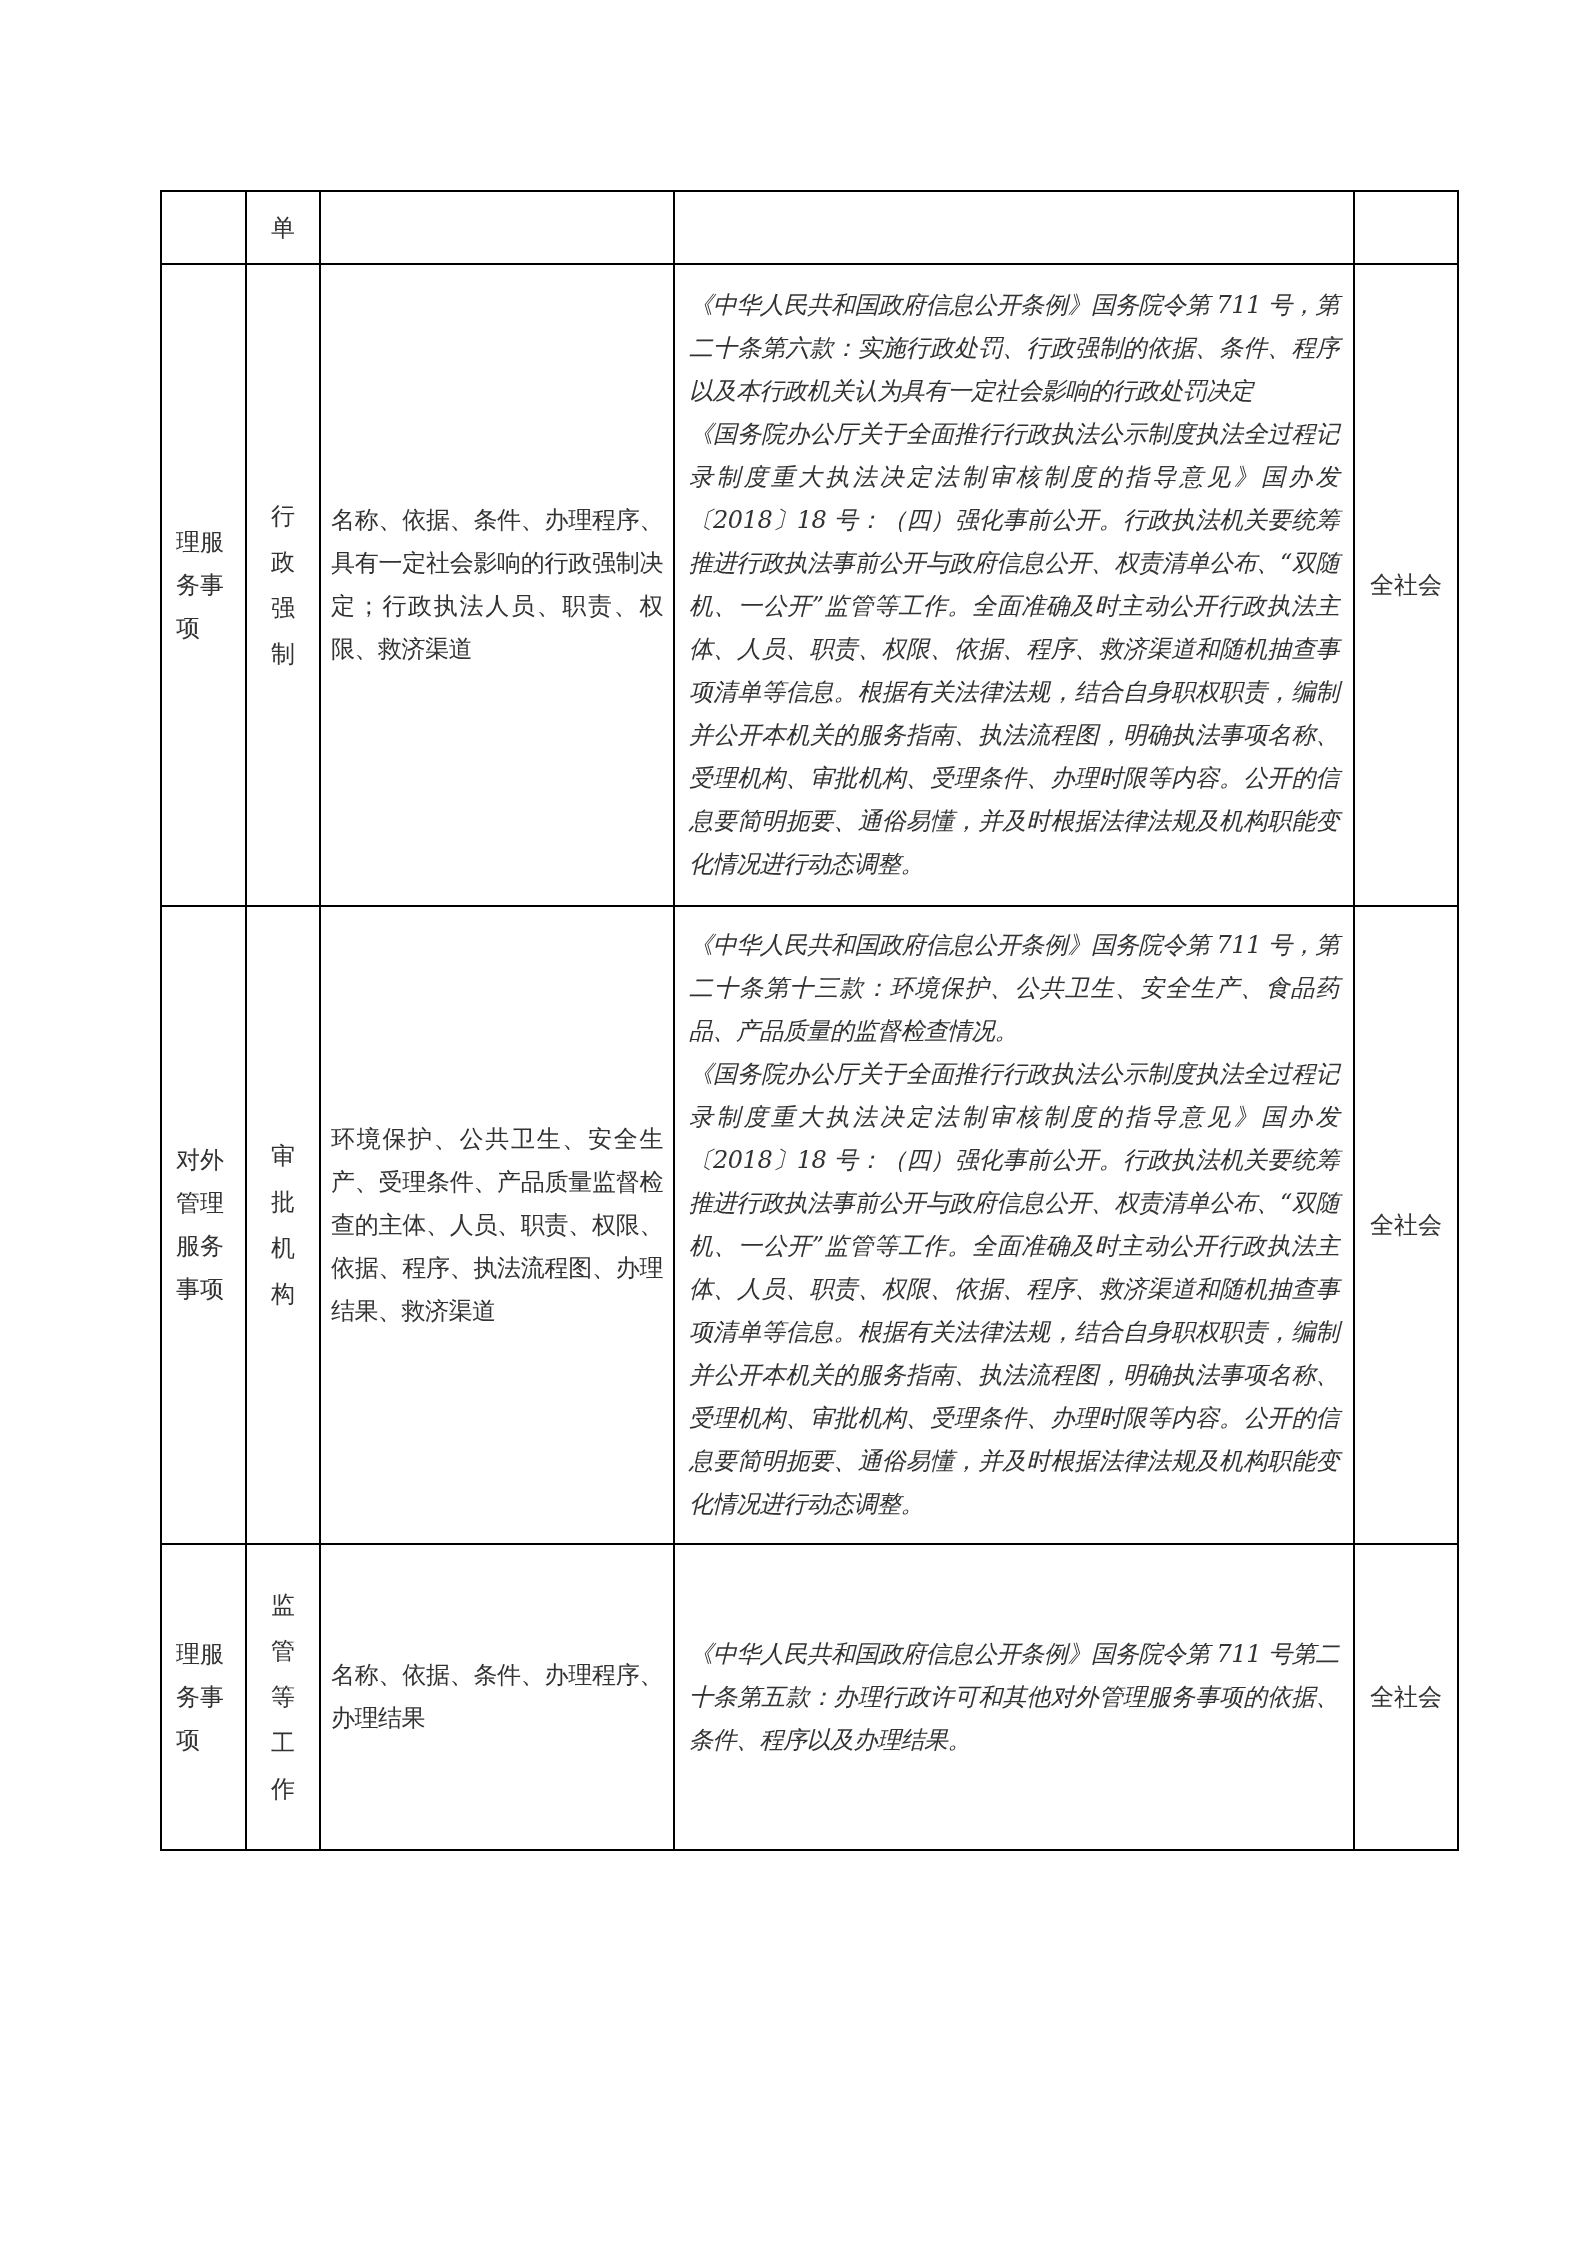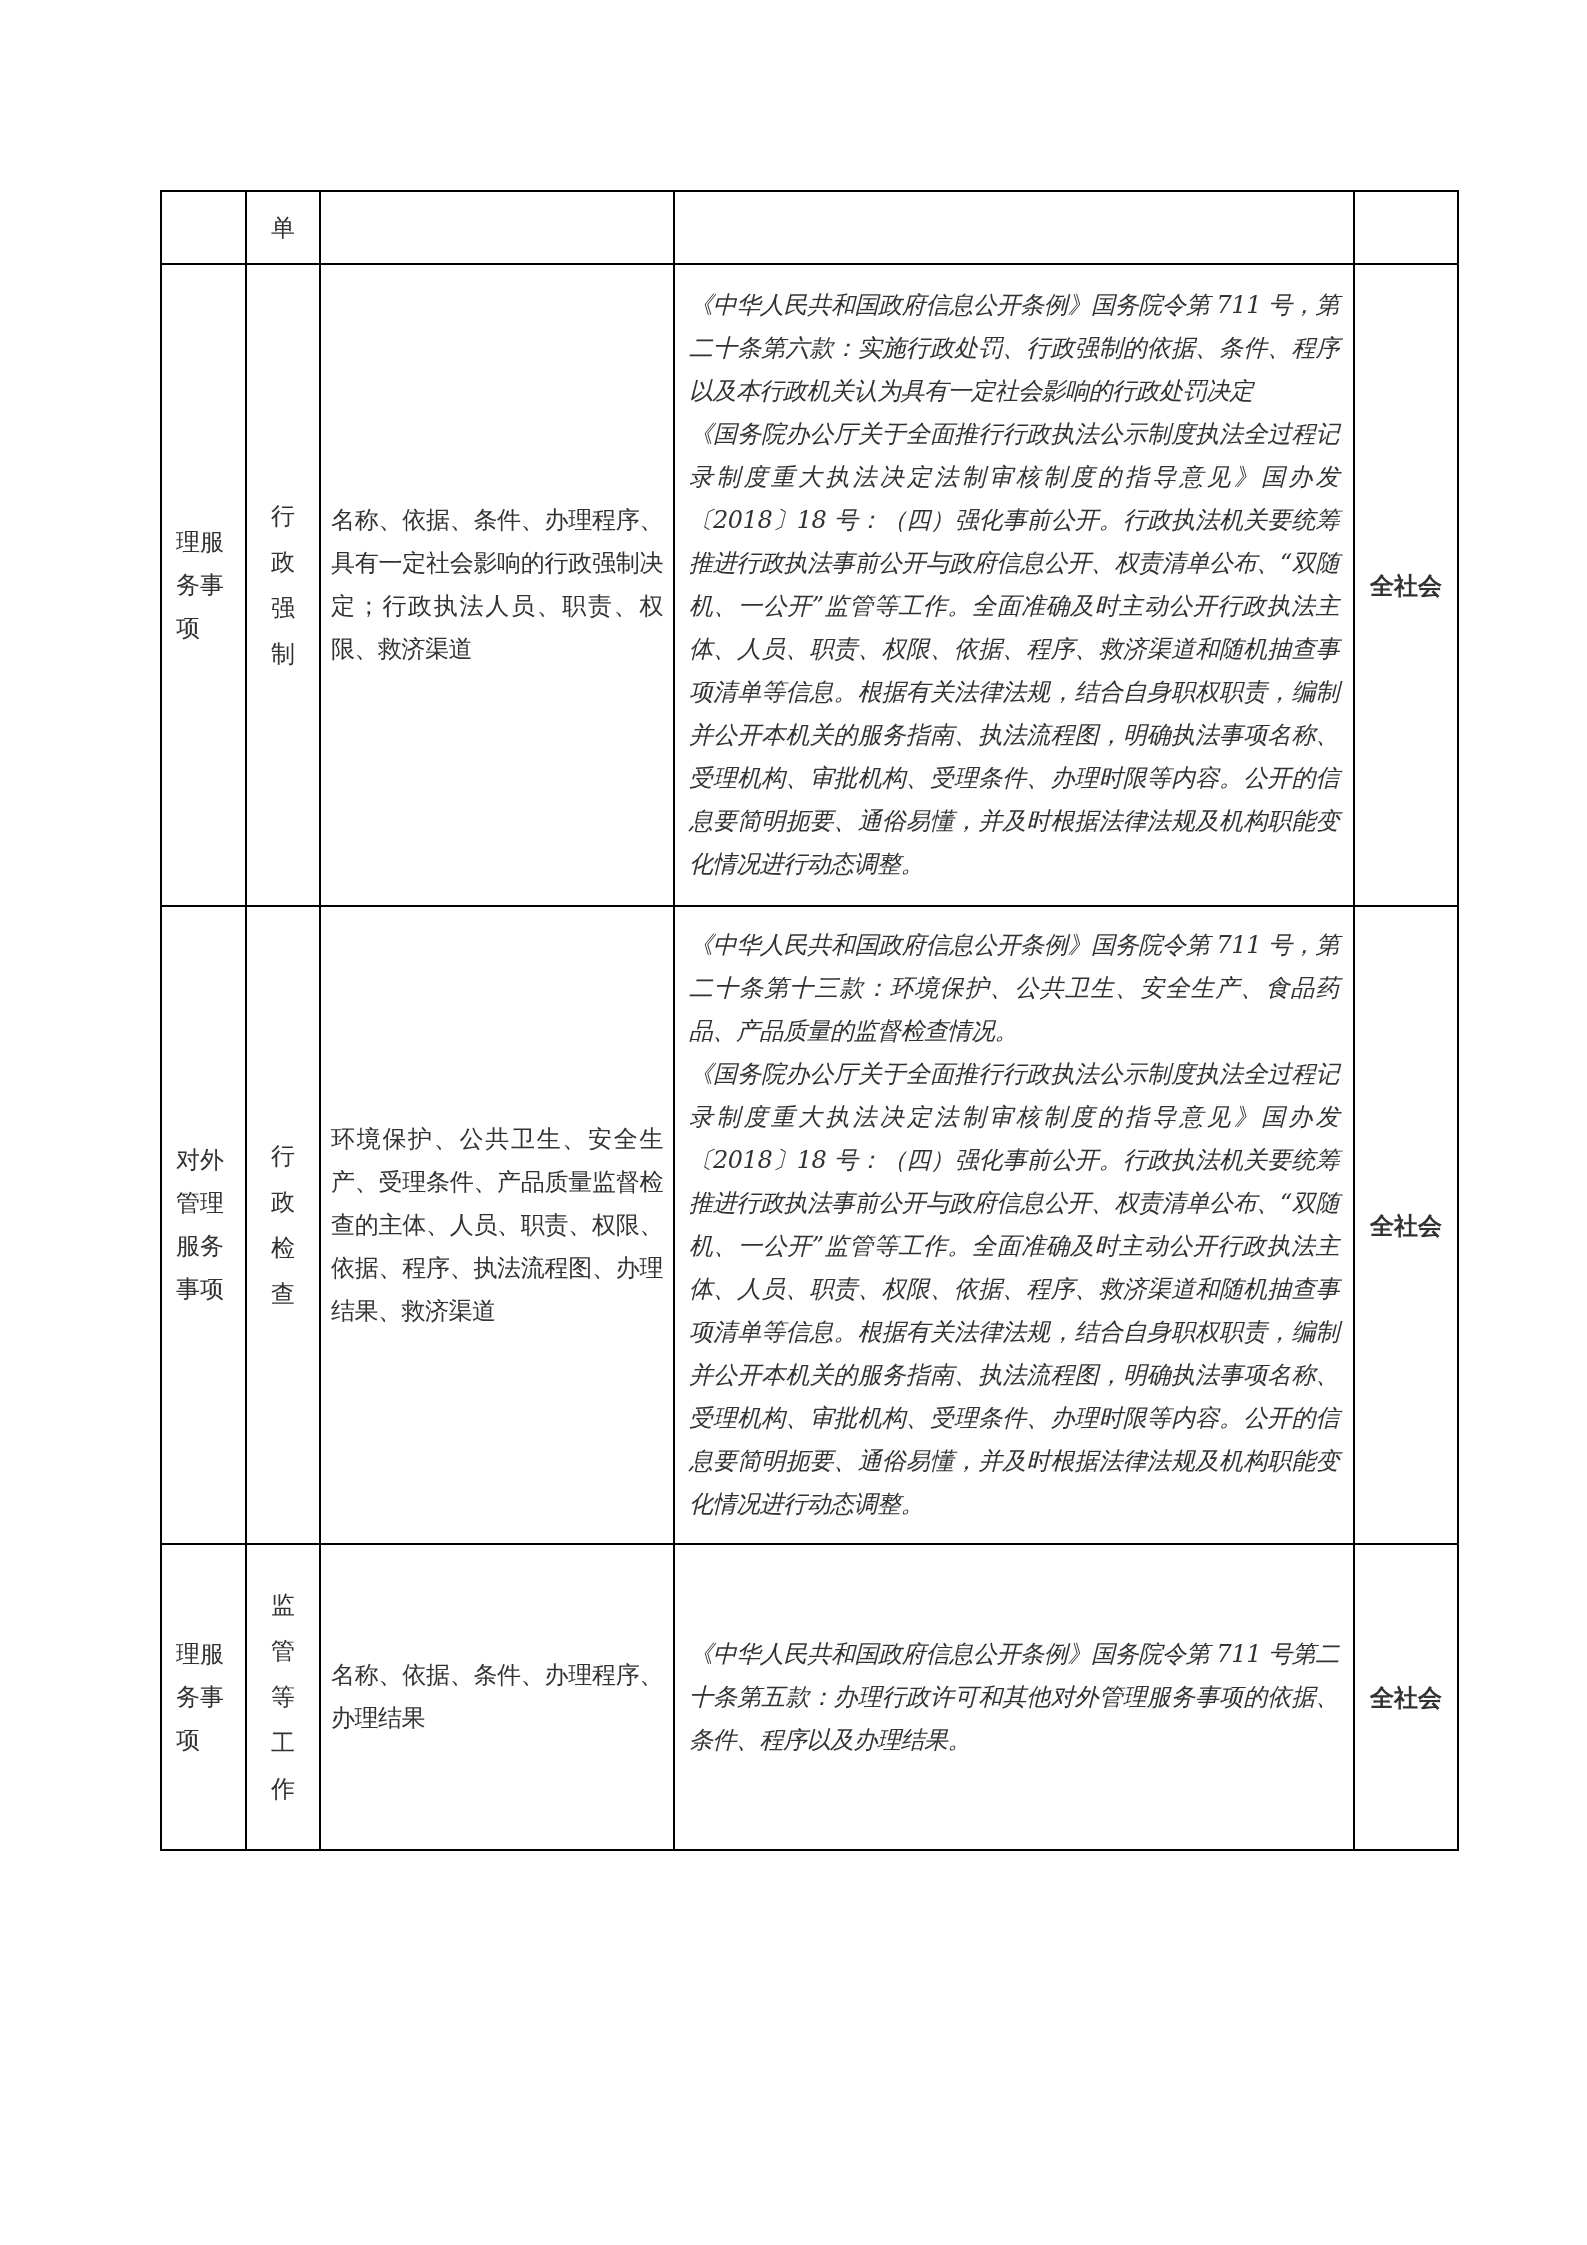--- a/index.html
+++ b/index.html
@@ -63,21 +63,20 @@
     text-align: justify;
     text-justify: inter-ideograph;
     padding: 4px 14px;
     white-space: pre-wrap;
     letter-spacing: -0.5px;
     font-style: italic;
   }
   td.c-aud {
     text-align: center;
     padding: 0 4px;
-    font-weight: bold;
   }
 </style>
 </head>
 <body>
 
 <div class="page">
   <table class="doc-table">
     <colgroup>
       <col class="col-category">
       <col class="col-item">
@@ -96,21 +95,21 @@
       <tr class="r1">
         <td class="c-cat">理服务事项</td>
         <td class="c-item">行政强制</td>
         <td class="c-content">名称、依据、条件、办理程序、具有一定社会影响的行政强制决定；行政执法人员、职责、权限、救济渠道</td>
         <td class="c-basis">《中华人民共和国政府信息公开条例》国务院令第 711 号，第二十条第六款：实施行政处罚、行政强制的依据、条件、程序以及本行政机关认为具有一定社会影响的行政处罚决定
 《国务院办公厅关于全面推行行政执法公示制度执法全过程记录制度重大执法决定法制审核制度的指导意见》国办发〔2018〕18 号：（四）强化事前公开。行政执法机关要统筹推进行政执法事前公开与政府信息公开、权责清单公布、“双随机、一公开”监管等工作。全面准确及时主动公开行政执法主体、人员、职责、权限、依据、程序、救济渠道和随机抽查事项清单等信息。根据有关法律法规，结合自身职权职责，编制并公开本机关的服务指南、执法流程图，明确执法事项名称、受理机构、审批机构、受理条件、办理时限等内容。公开的信息要简明扼要、通俗易懂，并及时根据法律法规及机构职能变化情况进行动态调整。</td>
         <td class="c-aud">全社会</td>
       </tr>
       <tr class="r2">
         <td class="c-cat">对外管理服务事项</td>
-        <td class="c-item">行政检查</td>
+        <td class="c-item">审批机构</td>
         <td class="c-content">环境保护、公共卫生、安全生产、受理条件、产品质量监督检查的主体、人员、职责、权限、依据、程序、执法流程图、办理结果、救济渠道</td>
         <td class="c-basis">《中华人民共和国政府信息公开条例》国务院令第 711 号，第二十条第十三款：环境保护、公共卫生、安全生产、食品药品、产品质量的监督检查情况。
 《国务院办公厅关于全面推行行政执法公示制度执法全过程记录制度重大执法决定法制审核制度的指导意见》国办发〔2018〕18 号：（四）强化事前公开。行政执法机关要统筹推进行政执法事前公开与政府信息公开、权责清单公布、“双随机、一公开”监管等工作。全面准确及时主动公开行政执法主体、人员、职责、权限、依据、程序、救济渠道和随机抽查事项清单等信息。根据有关法律法规，结合自身职权职责，编制并公开本机关的服务指南、执法流程图，明确执法事项名称、受理机构、审批机构、受理条件、办理时限等内容。公开的信息要简明扼要、通俗易懂，并及时根据法律法规及机构职能变化情况进行动态调整。</td>
         <td class="c-aud">全社会</td>
       </tr>
       <tr class="r3">
         <td class="c-cat">理服务事项</td>
         <td class="c-item">监管等工作</td>
         <td class="c-content">名称、依据、条件、办理程序、办理结果</td>
         <td class="c-basis">《中华人民共和国政府信息公开条例》国务院令第 711 号第二十条第五款：办理行政许可和其他对外管理服务事项的依据、条件、程序以及办理结果。</td>

